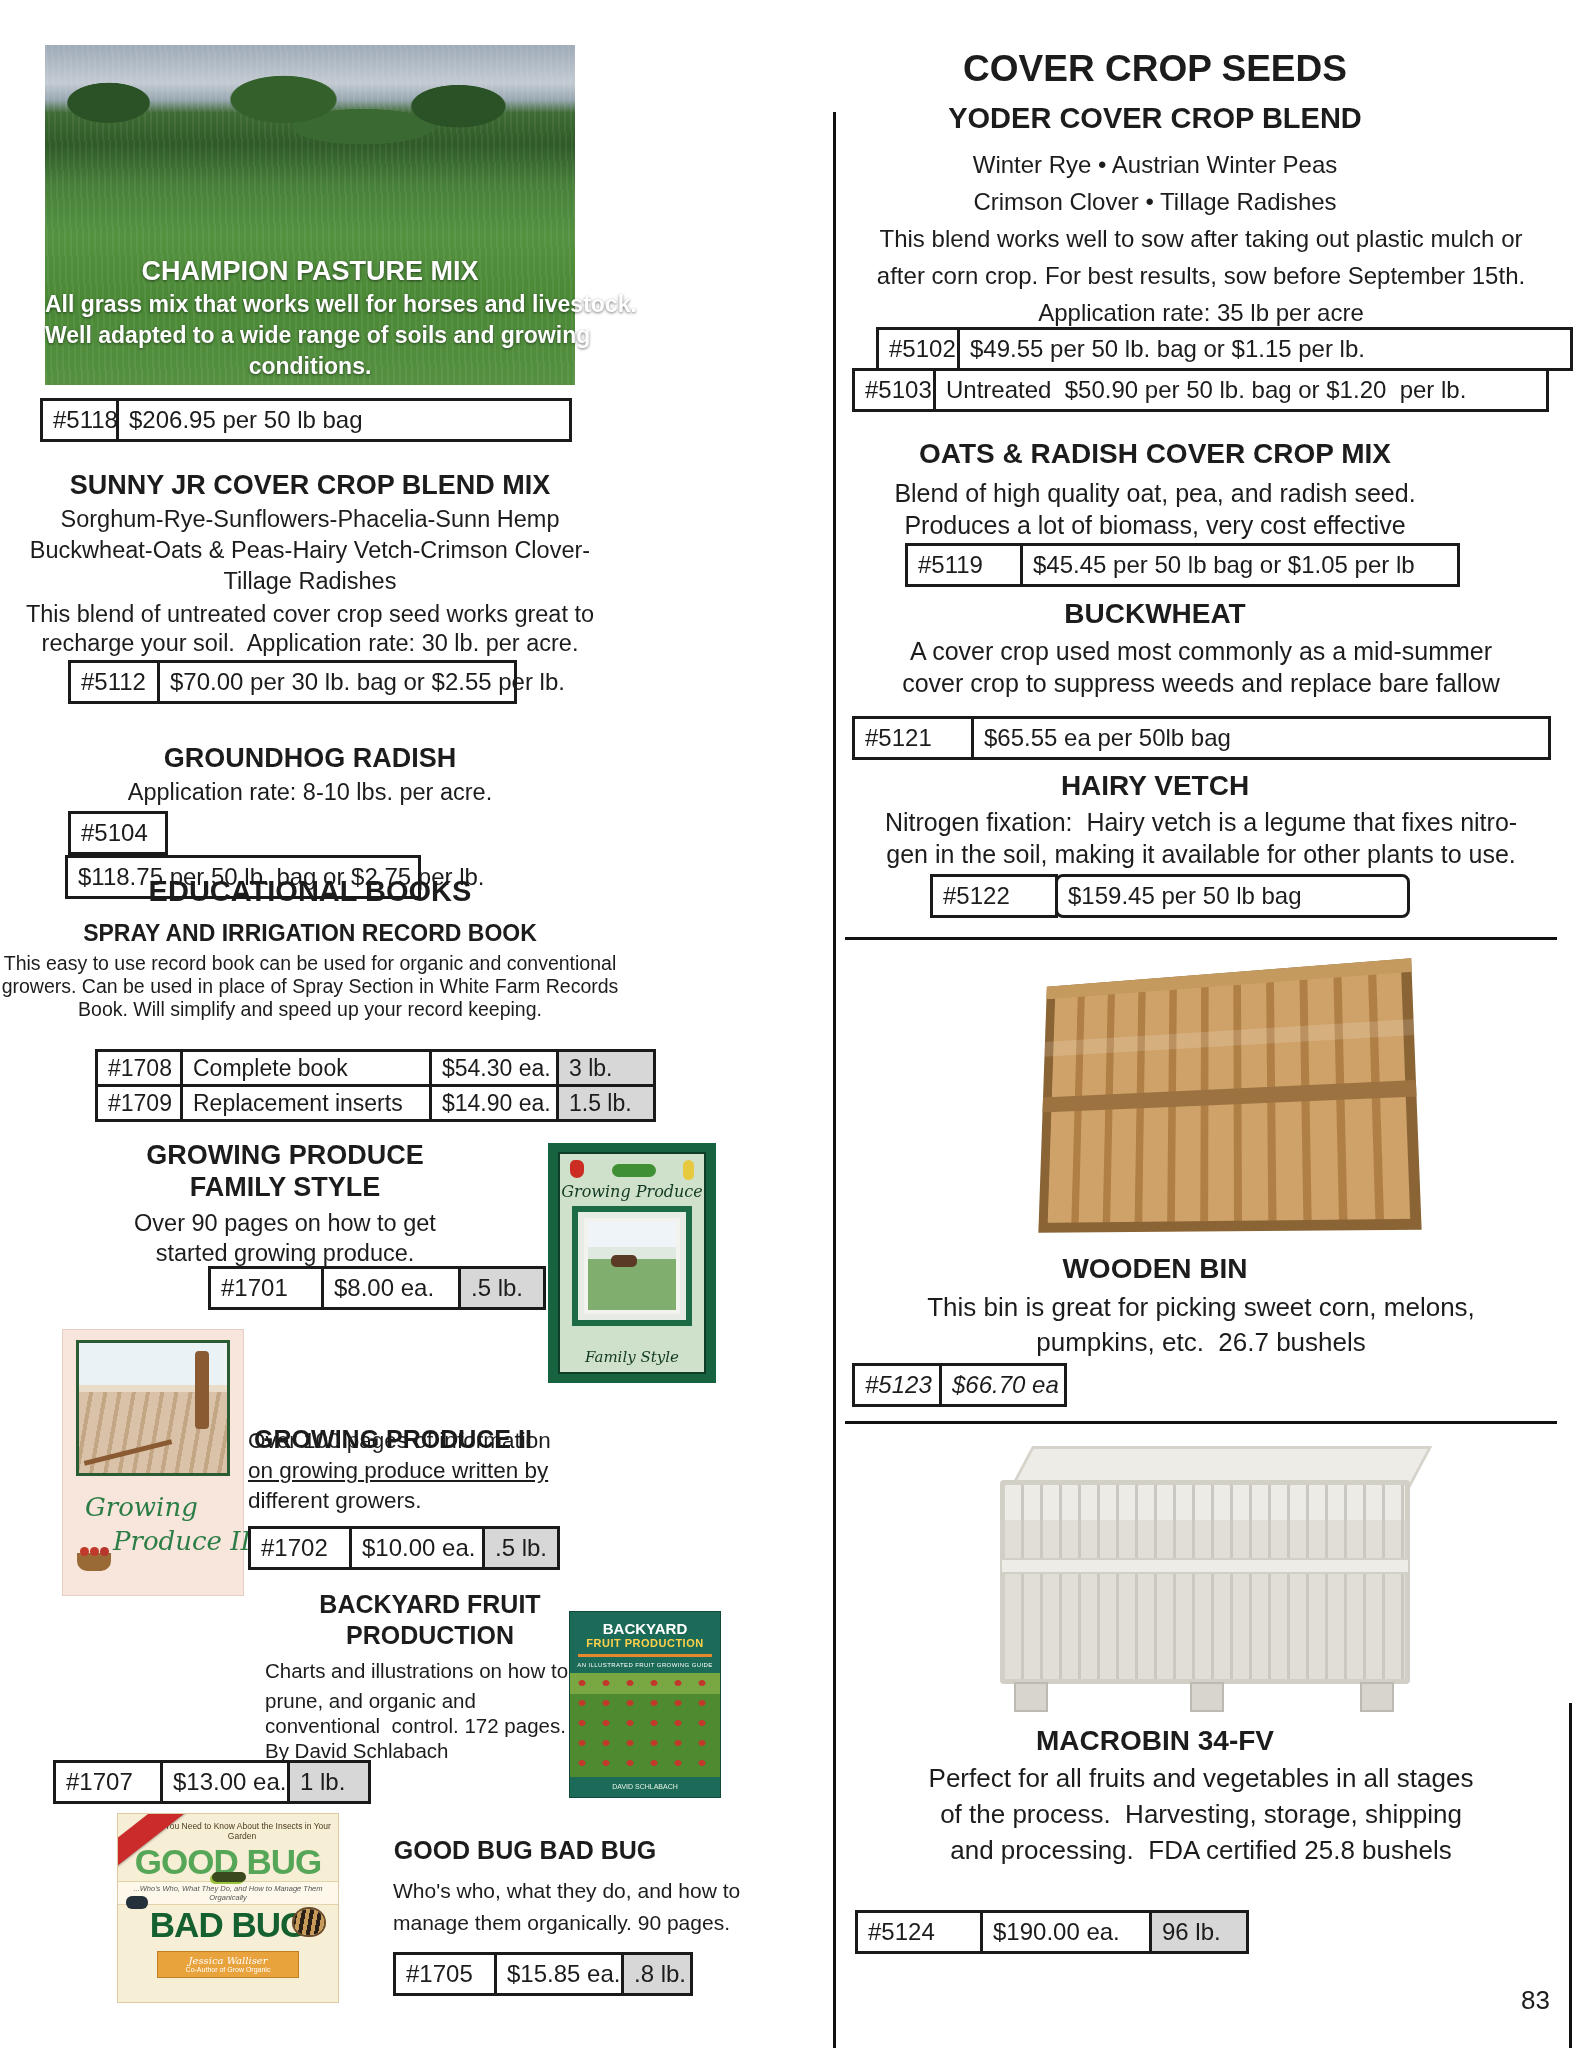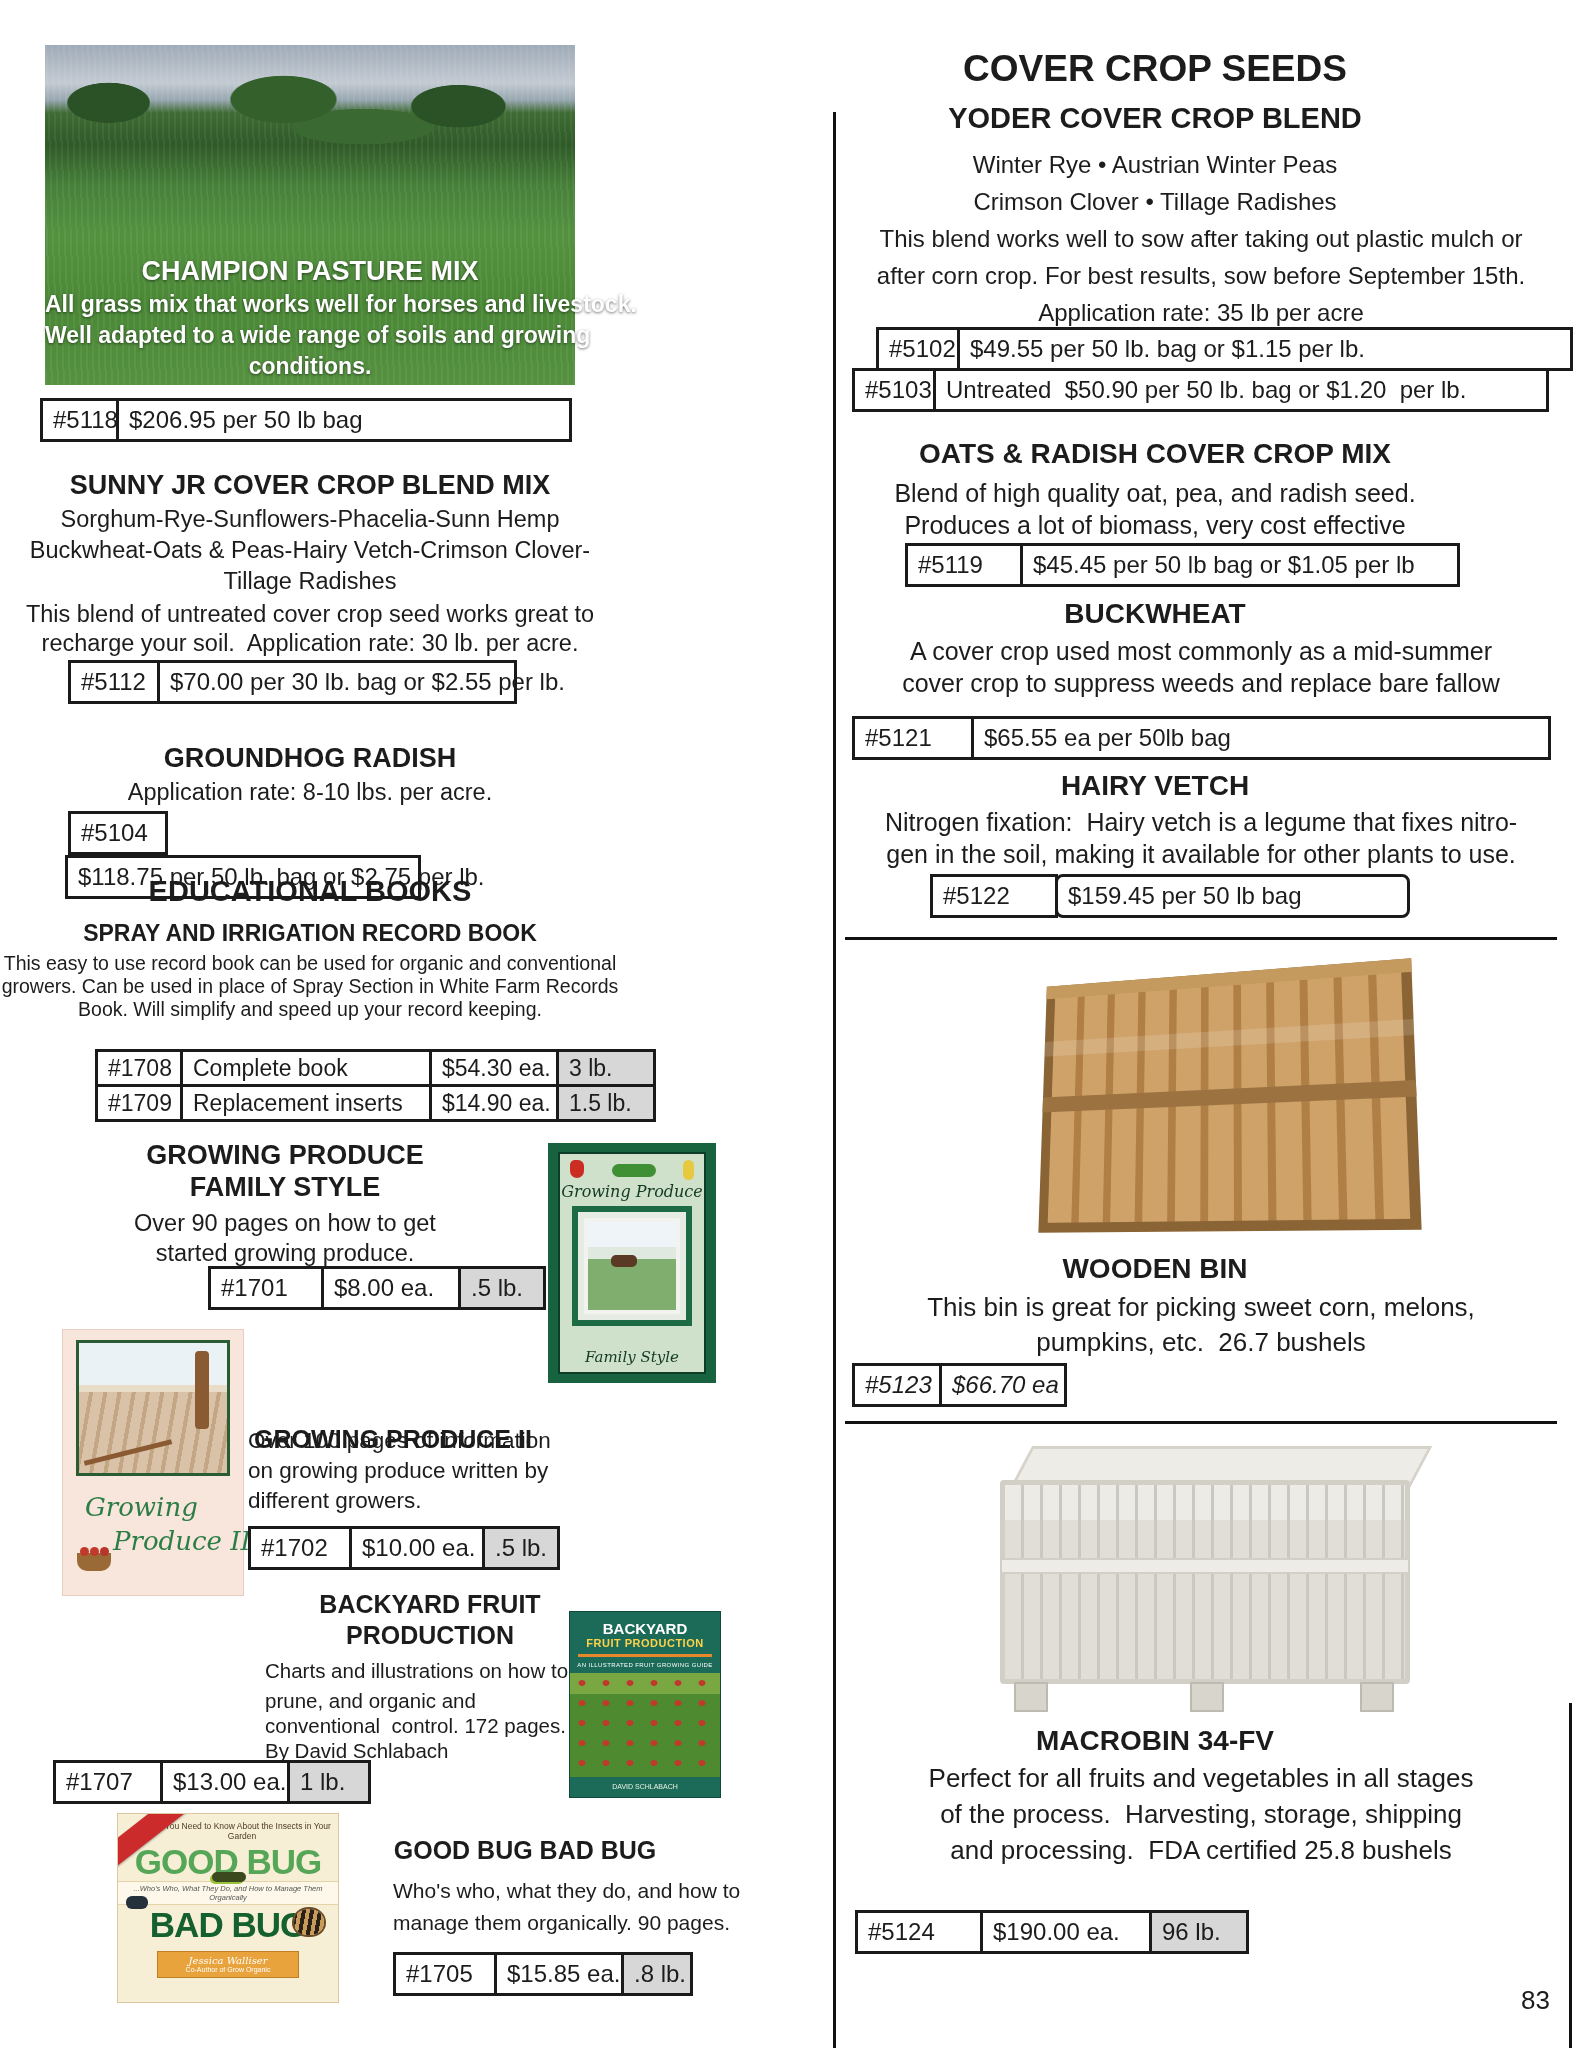--- a/index.html
+++ b/index.html
@@ -205,21 +205,21 @@
     <span class="line">Growing</span>
     <span class="line" style="padding-left:28px;">Produce II</span>
   </div>
   <div class="basket">
       <i></i>
     </div>
 </div>
 
 <div class="abs ctr h25" style="left:228px;top:1393px;width:330px;margin-top:32px;">GROWING PRODUCE II</div>
 <div class="abs t22 line" style="left:248px;top:1426px;width:330px;">Over 100 pages of information</div>
-<div class="abs t22 line" style="left:248px;top:1456px;width:330px;">on growing produce written by</div>
+<div class="abs t22 line" style="left:248px;top:1456px;width:330px;text-decoration:underline;">on growing produce written by</div>
 <div class="abs t22 line" style="left:248px;top:1486px;width:330px;">different growers.</div>
 <div class="row" style="left:248px;top:1526px;">
   <div class="cell" style="width:104px;">#1702</div>
   <div class="cell" style="width:136px;">$10.00 ea.</div>
   <div class="cell wt" style="width:78px;">.5 lb.</div>
 </div>
 
 <div class="abs ctr h25" style="left:270px;top:1590px;width:320px;">BACKYARD FRUIT</div>
 <div class="abs ctr h25" style="left:270px;top:1621px;width:320px;">PRODUCTION</div>
 <div class="abs t20 line" style="left:265px;top:1658px;">Charts and illustrations on how to</div>

